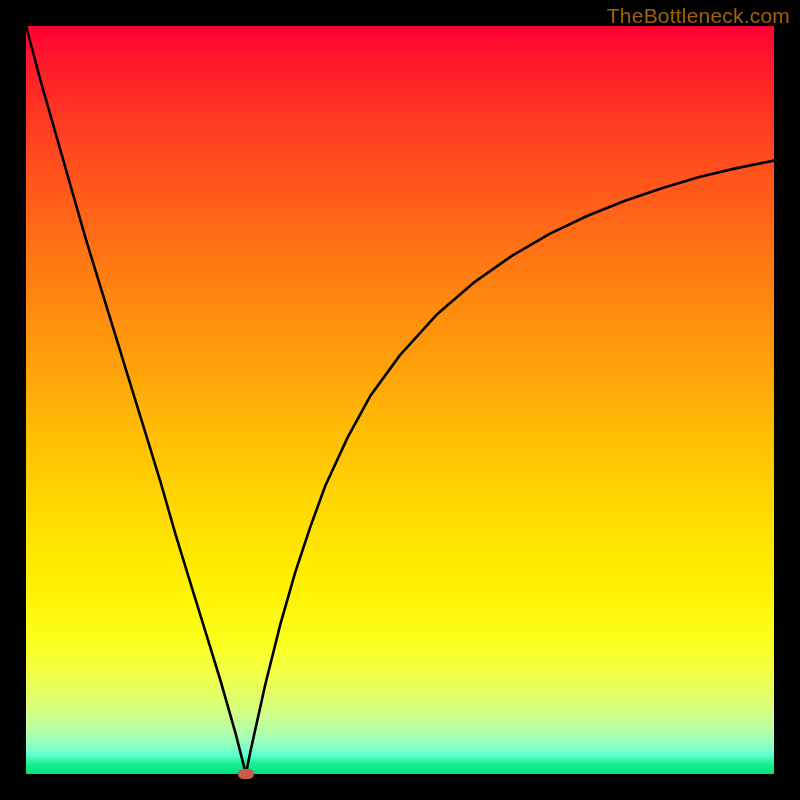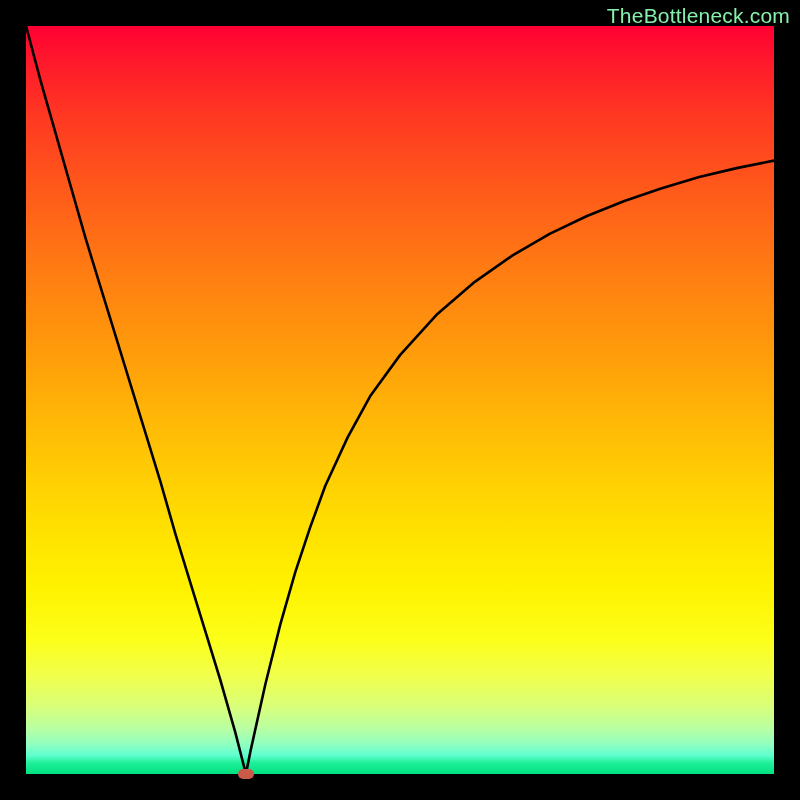--- a/index.html
+++ b/index.html
@@ -48,21 +48,21 @@
     width: 16px;
     height: 10px;
     border-radius: 5px;
     background: #c95b48;
     transform: translate(-50%, -50%);
   }
   .watermark {
     position: absolute;
     top: 4px;
     right: 10px;
-    color: #86efac;
+    color: #a16207;
     font-size: 21px;
     font-weight: 500;
     letter-spacing: 0.2px;
   }
   svg.curve {
     position: absolute;
     left: 0;
     top: 0;
   }
 </style>

